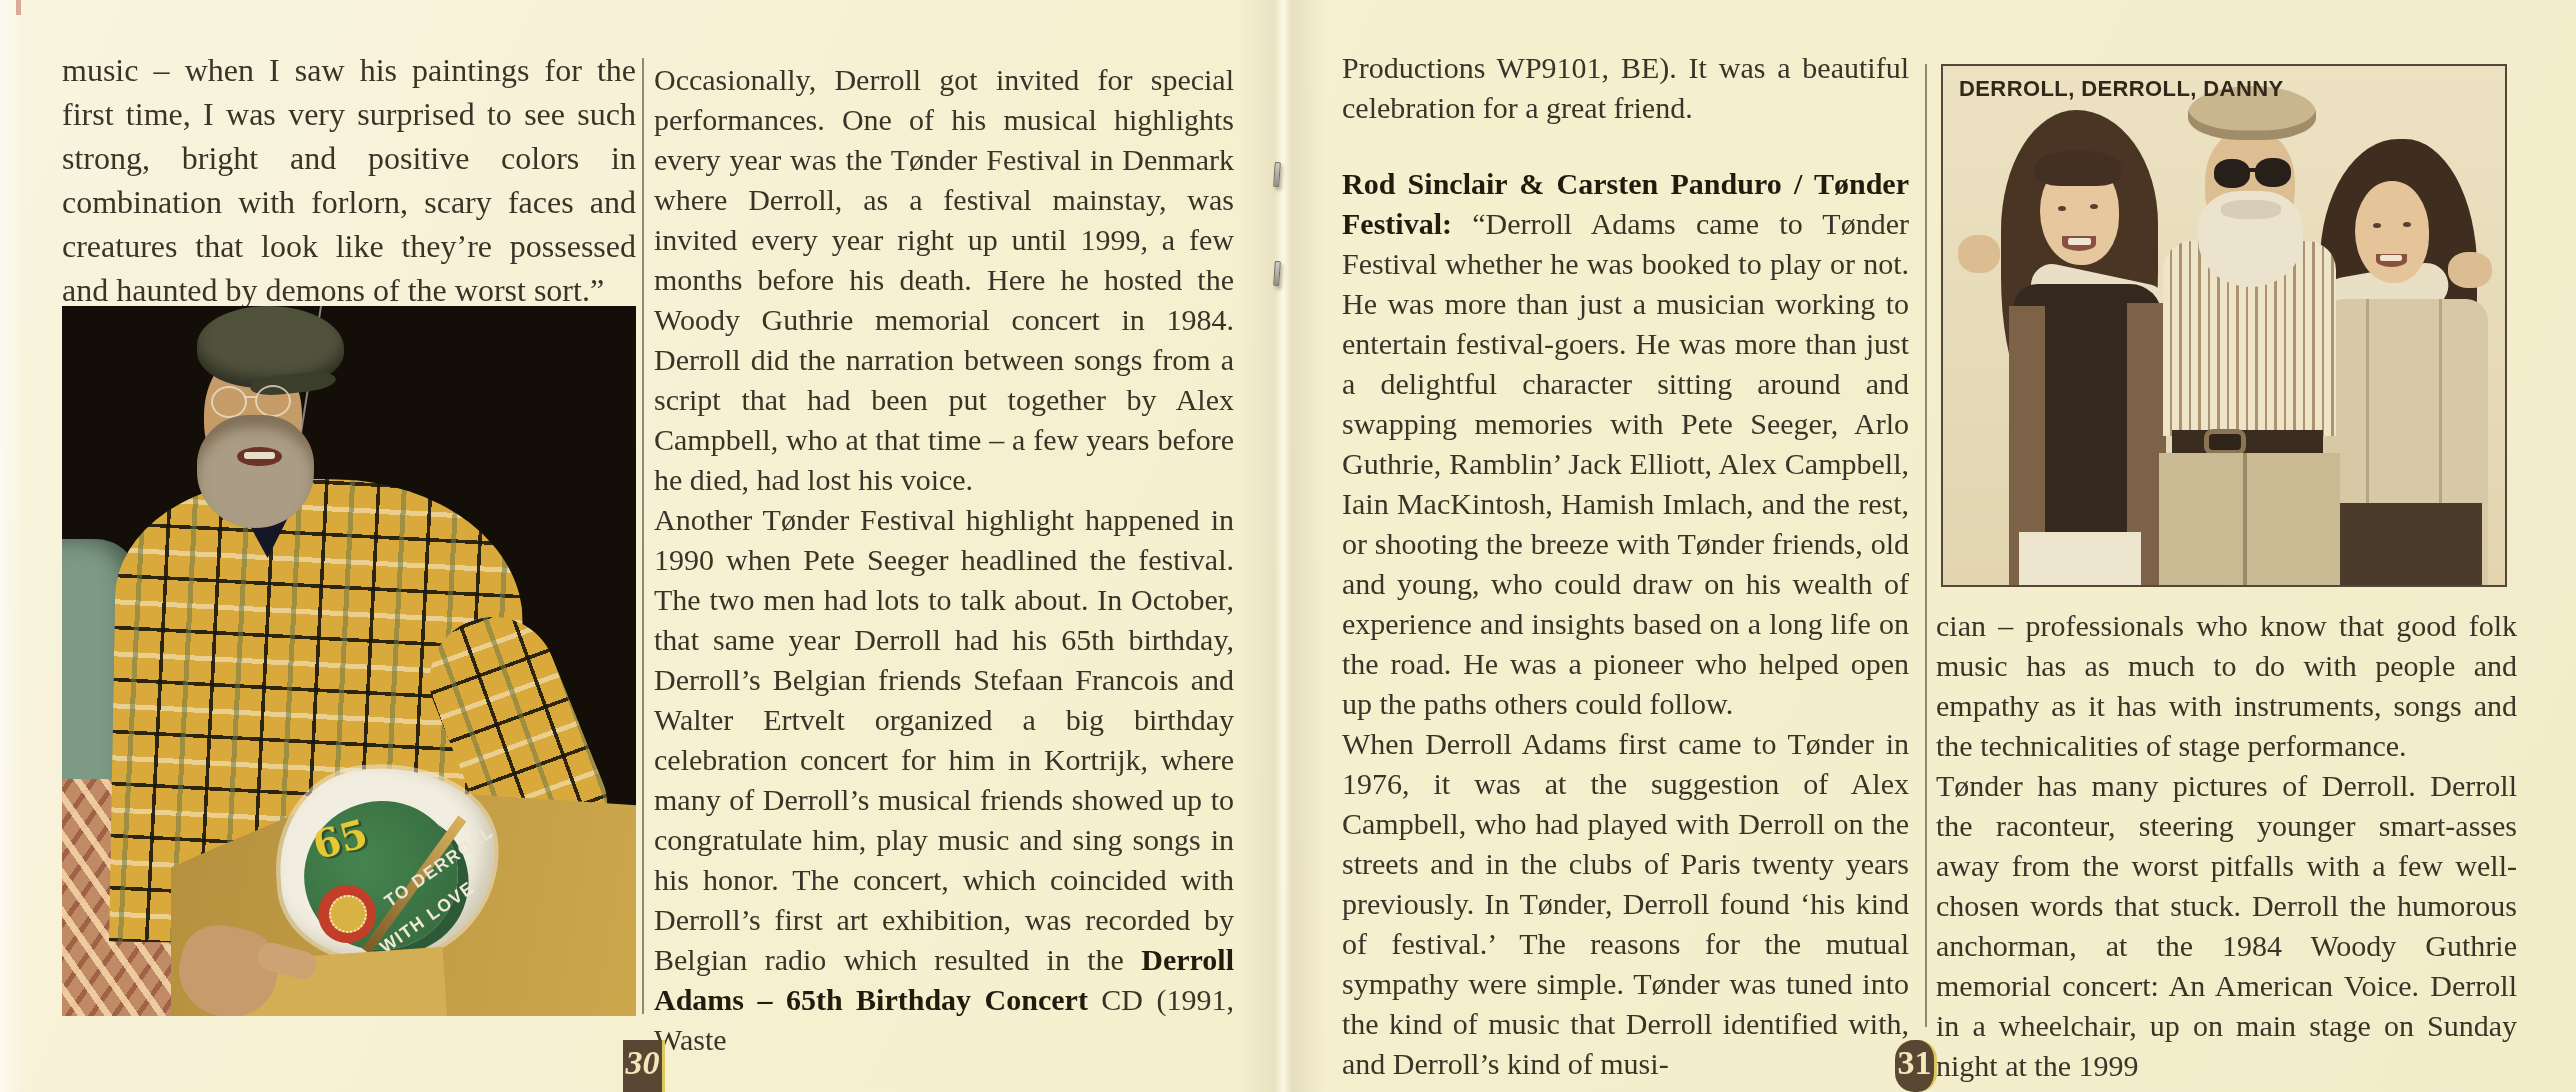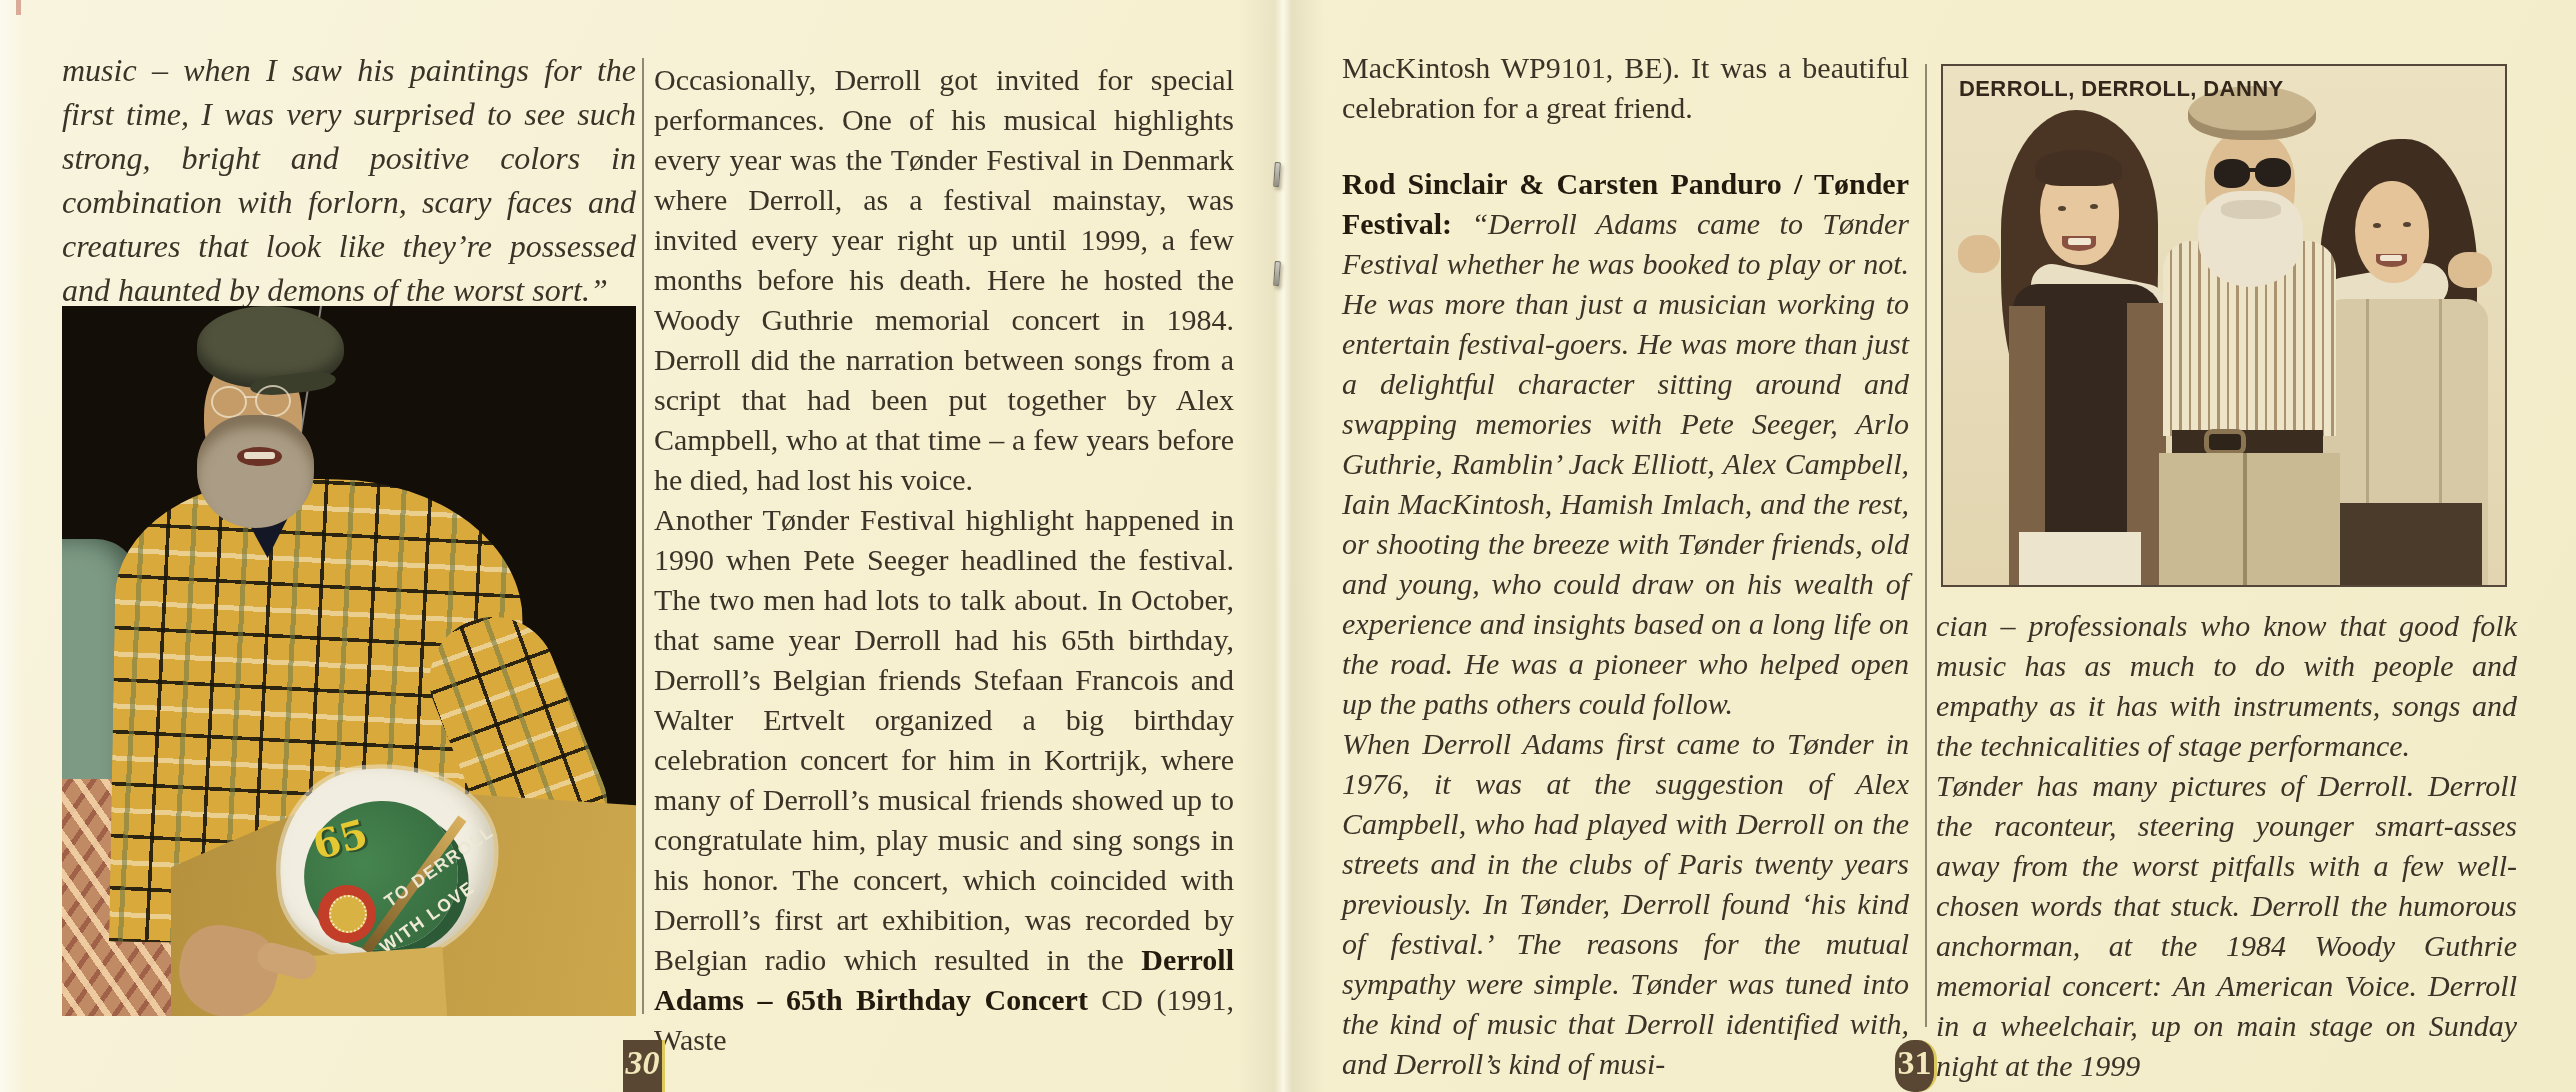--- a/index.html
+++ b/index.html
@@ -11,21 +11,21 @@
   body{font-family:"Liberation Serif","DejaVu Serif",serif;background:#e8e2c4;}
   .spread{position:absolute;top:0;left:0;width:2576px;height:1092px;overflow:hidden;
     background:linear-gradient(115deg,#f8f4de 0%,#f6f0d0 40%,#f3ecc9 100%);}
   .edge-strip{position:absolute;left:0;top:0;width:25px;height:1092px;
     background:linear-gradient(to right,#fcfaf0,rgba(252,250,240,0));}
   .corner-mark{position:absolute;left:16px;top:0;width:5.1px;height:14.6px;background:rgba(180,80,60,.45);}
 
   
   .col{position:absolute;color:var(--ink);}
   .para{text-align:justify;margin:0;}
-  .seg-i{font-style:italic;}
+  .seg-i{}
   .seg-b{font-weight:700;color:var(--ink-bold);}
   #col1{left:62px;top:48px;width:574px;font-size:32px;line-height:44px;}
   #col2{left:654px;top:60px;width:580px;font-size:30px;line-height:40px;}
   #col3{left:1342px;top:48px;width:567px;font-size:30px;line-height:40px;}
   #col3 .para:nth-of-type(2){margin-top:36px;}
   #col4{left:1936px;top:606px;width:581px;font-size:30px;line-height:40px;}
 
   .vrule{position:absolute;width:1.5px;background:var(--divider);}
   #rule-left{left:642px;top:58px;height:956px;}
   #rule-right{left:1925px;top:64px;height:963px;}
@@ -197,21 +197,21 @@
       <p class="para"><span class="seg-r">Occasionally, Derroll got invited for special performances. One of his musical highlights every year was the Tønder Festival in Denmark where Derroll, as a festival mainstay, was invited every year right up until 1999, a few months before his death. Here he hosted the Woody Guthrie memorial concert in 1984. Derroll did the narration between songs from a script that had been put together by Alex Campbell, who at that time – a few years before he died, had lost his voice.</span></p>
       <p class="para"><span class="seg-r">Another Tønder Festival highlight happened in 1990 when Pete Seeger headlined the festival. The two men had lots to talk about. In October, that same year Derroll had his 65th birthday, Derroll’s Belgian friends Stefaan Francois and Walter Ertvelt organized a big birthday celebration concert for him in Kortrijk, where many of Derroll’s musical friends showed up to congratulate him, play music and sing songs in his honor. The concert, which coincided with Derroll’s first art exhibition, was recorded by Belgian radio which resulted in the </span><span class="seg-b">Derroll Adams – 65th Birthday Concert</span><span class="seg-r"> CD (1991, Waste</span></p>
     </div>
   <div id="badge-30" class="badge">30</div>
 
   <div class="fold"></div>
   <div class="staple" style="top:162px"></div>
   <div class="staple" style="top:261px"></div>
 
   <div id="col3" class="col">
-      <p class="para"><span class="seg-r">MacKintosh WP9101, BE). It was a beautiful celebration for a great friend.</span></p>
+      <p class="para"><span class="seg-r">Productions WP9101, BE). It was a beautiful celebration for a great friend.</span></p>
       <p class="para"><span class="seg-b">Rod Sinclair &amp; Carsten Panduro / Tønder Festival: </span><span class="seg-i">“Derroll Adams came to Tønder Festival whether he was booked to play or not. He was more than just a musician working to entertain festival-goers. He was more than just a delightful character sitting around and swapping memories with Pete Seeger, Arlo Guthrie, Ramblin’ Jack Elliott, Alex Campbell, Iain MacKintosh, Hamish Imlach, and the rest, or shooting the breeze with Tønder friends, old and young, who could draw on his wealth of experience and insights based on a long life on the road. He was a pioneer who helped open up the paths others could follow.</span></p>
       <p class="para"><span class="seg-i">When Derroll Adams first came to Tønder in 1976, it was at the suggestion of Alex Campbell, who had played with Derroll on the streets and in the clubs of Paris twenty years previously. In Tønder, Derroll found ‘his kind of festival.’ The reasons for the mutual sympathy were simple. Tønder was tuned into the kind of music that Derroll identified with, and Derroll’s kind of musi-</span></p>
     </div>
   <div id="rule-right" class="vrule"></div>
 
   <div class="photo2">
     <div class="p2-lw-hair"></div>
     <div class="p2-man-armLb"></div>
     <div class="p2-lw-body"></div>
     <div class="p2-lw-lapelL"></div>

